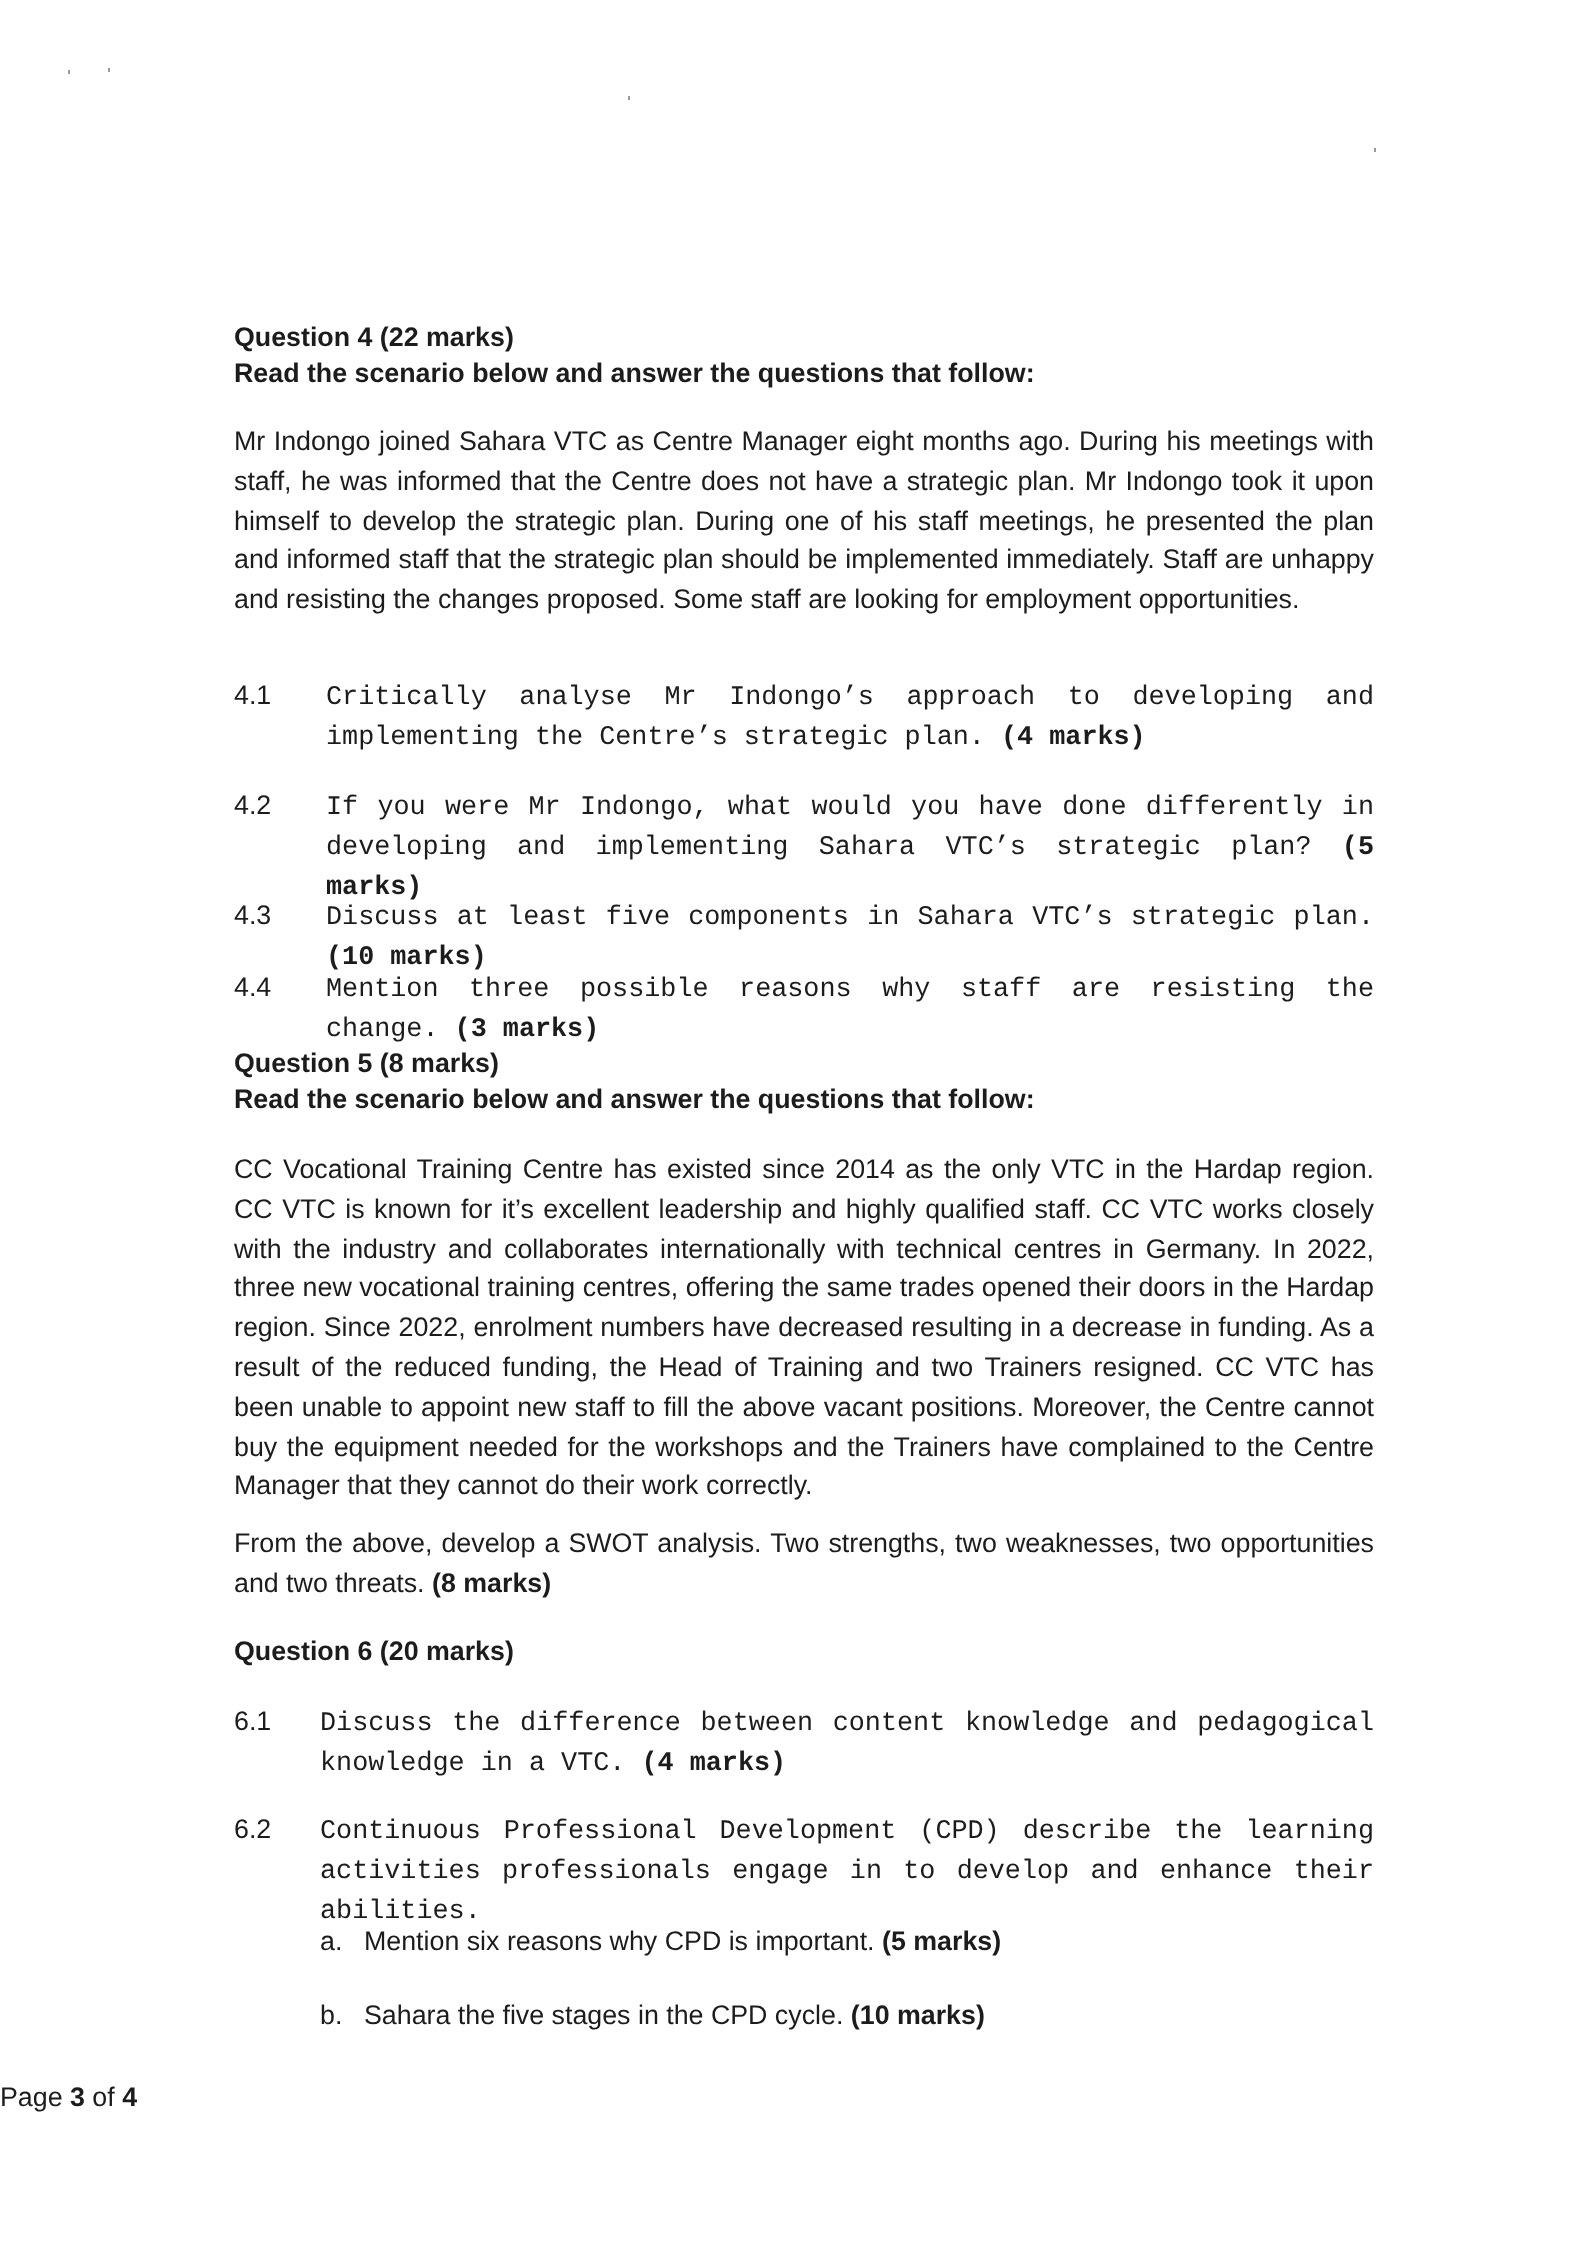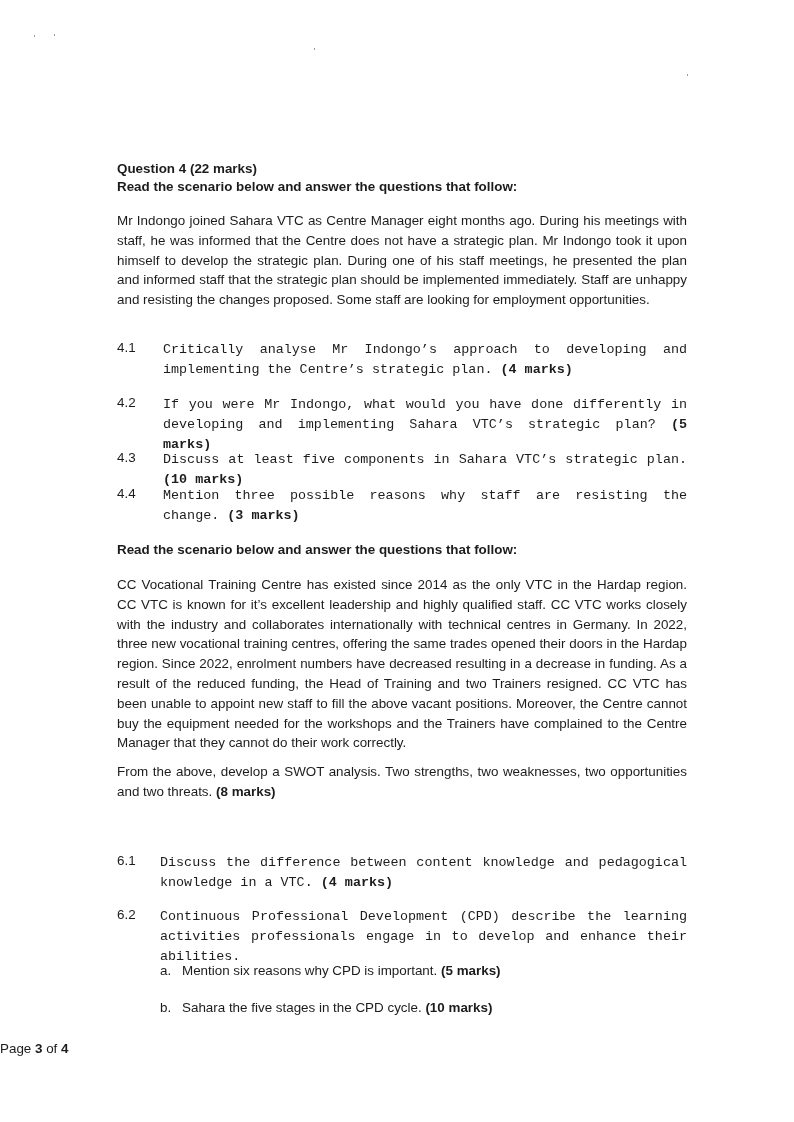--- a/index.html
+++ b/index.html
@@ -48,28 +48,30 @@
   </div>
   <div class="item" style="top:450px;">
     <span class="num">4.3</span>
     <div class="txt"><span>Discuss at least five components in Sahara VTC’s strategic plan.</span> <span class="bold">(10 marks)</span></div>
   </div>
   <div class="item" style="top:486px;">
     <span class="num">4.4</span>
     <div class="txt"><span>Mention three possible reasons why staff are resisting the change.</span> <span class="bold">(3 marks)</span></div>
   </div>
 
+  <div class="content bold line" style="top:522px;">Question 5 (8 marks)</div>
   <div class="content bold line" style="top:540px;">Read the scenario below and answer the questions that follow:</div>
   <div class="content" style="top:575px;">
     <p class="just">CC Vocational Training Centre has existed since 2014 as the only VTC in the Hardap region. CC VTC is known for it’s excellent leadership and highly qualified staff. CC VTC works closely with the industry and collaborates internationally with technical centres in Germany. In 2022, three new vocational training centres, offering the same trades opened their doors in the Hardap region.  Since 2022, enrolment numbers have decreased resulting in a decrease in funding. As a result of the reduced funding, the Head of Training and two Trainers resigned. CC VTC has been unable to appoint new staff to fill the above vacant positions. Moreover, the Centre cannot buy the equipment needed for the workshops and the Trainers have complained to the Centre Manager that they cannot do their work correctly.</p>
   </div>
   <div class="content" style="top:762px;">
     <p class="just"><span>From the above, develop a SWOT analysis.  Two strengths, two weaknesses, two opportunities and two threats.</span> <span class="bold">(8 marks)</span></p>
   </div>
 
+  <div class="content bold line" style="top:816px;">Question 6 (20  marks)</div>
 
   <div class="item" style="top:853px;">
     <span class="num">6.1</span>
     <div class="txt" style="left:43px;"><span>Discuss the difference between content knowledge and pedagogical knowledge in a VTC.</span> <span class="bold">(4 marks)</span></div>
   </div>
   <div class="item" style="top:907px;">
     <span class="num">6.2</span>
     <div class="txt" style="left:43px;"><span>Continuous Professional Development (CPD) describe the learning activities professionals engage in to develop and enhance their abilities.</span></div>
   </div>
 

